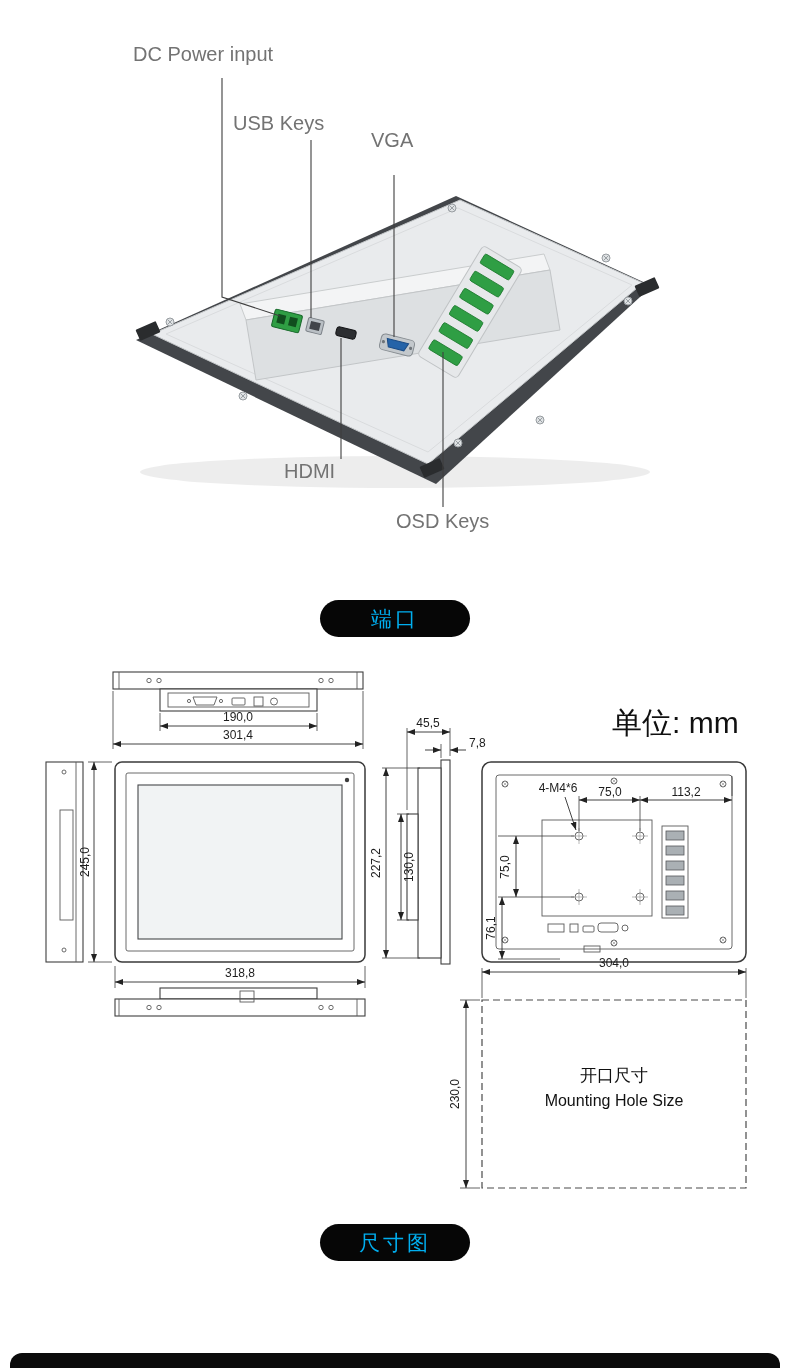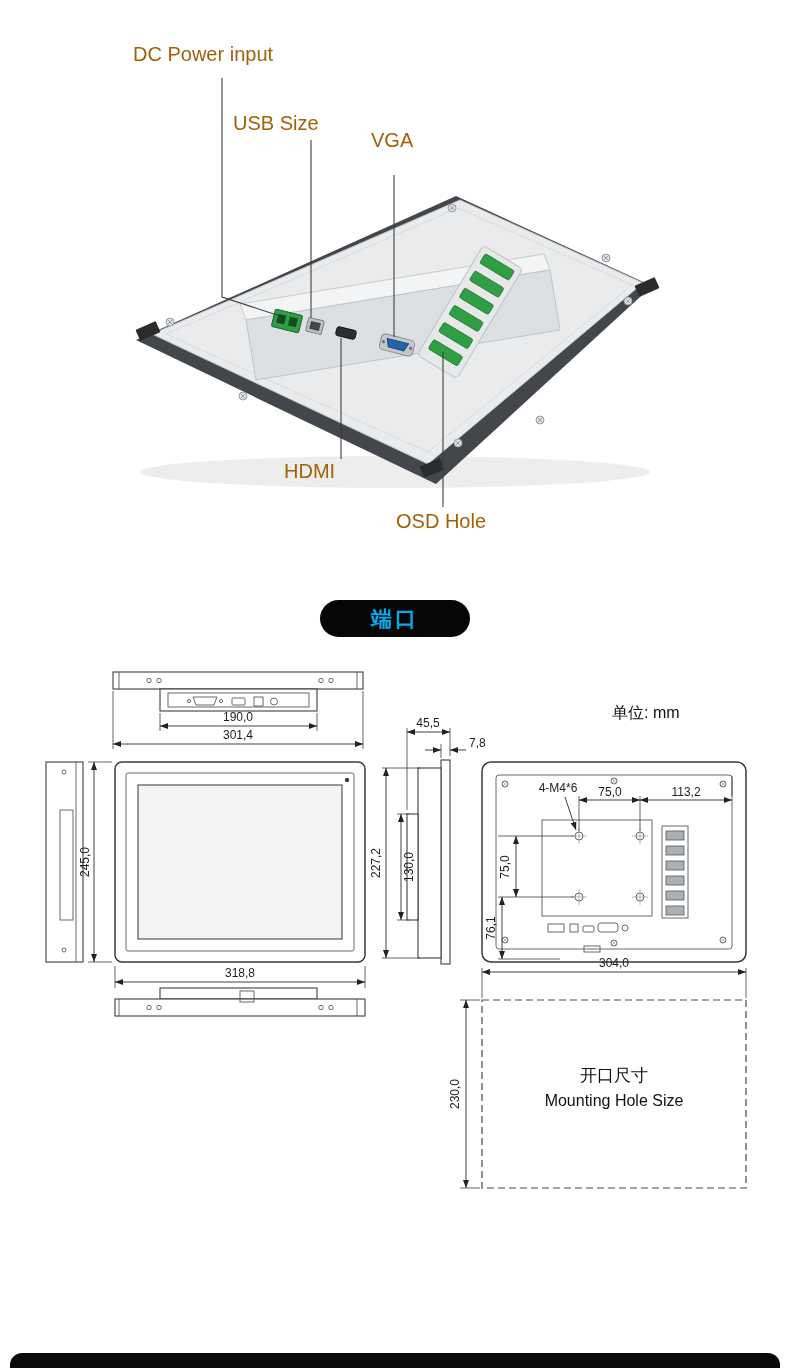--- a/index.html
+++ b/index.html
@@ -1,24 +1,24 @@
 <!DOCTYPE html>
 <html><head>
 <meta charset="utf-8">
 <style>
   * { margin:0; padding:0; box-sizing:border-box; }
   html,body { background:#ffffff; }
   body { font-family:"Liberation Sans", sans-serif; }
   .page { position:relative; width:790px; height:1368px; margin:0 auto; background:#ffffff; overflow:hidden; }
   .figure-svg { position:absolute; left:0; }
-  .port-label { position:absolute; font-size:20px; color:#a16207; white-space:nowrap; }
+  .port-label { position:absolute; font-size:20px; color:#737373; white-space:nowrap; }
   .badge { position:absolute; left:320px; width:150px; height:37px; background:#060606; border-radius:19px;
            display:flex; align-items:center; justify-content:center; color:#00aeef; font-size:21px;
-           font-weight:bold; letter-spacing:3px; }
-  .unit-label { position:absolute; left:612px; top:703px; font-size:16px; color:#101010; }
+           font-weight:normal; letter-spacing:3px; }
+  .unit-label { position:absolute; left:612px; top:703px; font-size:30px; color:#101010; }
   .bottom-bar { position:absolute; left:10px; top:1353px; width:770px; height:15px; background:#0b0b0b;
                 border-radius:12px 12px 0 0; }
 
   
   svg text { font-family:"Liberation Sans", sans-serif; }
   .dim  { font-size:12px; fill:#1d1d1d; text-anchor:middle; }
   .dim-start { text-anchor:start; }
   .cnt  { font-size:17px; fill:#111111; text-anchor:middle; }
   .ent  { font-size:16px; fill:#111111; text-anchor:middle; }
   .ln   { stroke:#3f3f3f; stroke-width:1.1; fill:#ffffff; }
@@ -124,24 +124,24 @@
     <g class="leader">
       <path d="M222,78 L222,297 L280,316"></path>
       <path d="M311,140 L311,318"></path>
       <path d="M394,175 L394,337"></path>
       <path d="M341,459 L341,338"></path>
       <path d="M443,507 L443,352"></path>
     </g>
   </svg>
 
   <div class="port-label" style="left:133px; top:43px">DC Power input</div>
-  <div class="port-label" style="left:233px; top:112px">USB Size</div>
+  <div class="port-label" style="left:233px; top:112px">USB Keys</div>
   <div class="port-label" style="left:371px; top:129px">VGA</div>
   <div class="port-label" style="left:284px; top:460px">HDMI</div>
-  <div class="port-label" style="left:396px; top:510px">OSD Hole</div>
+  <div class="port-label" style="left:396px; top:510px">OSD Keys</div>
 
   <div class="badge" style="top:600px">
     <span>端口</span>
   </div>
 
   <div class="unit-label">单位: mm</div>
 
   <svg class="figure-svg" style="top:650px" width="790" height="570" viewBox="0 0 790 570">
     <defs>
       <marker id="arr" orient="auto-start-reverse" markerWidth="10" markerHeight="8" refX="8" refY="3" markerUnits="userSpaceOnUse">
@@ -336,16 +336,19 @@
       <line x1="460" y1="350" x2="480" y2="350" class="ext"></line>
       <line x1="460" y1="538" x2="480" y2="538" class="ext"></line>
       <line x1="466" y1="350" x2="466" y2="538" class="dimln" marker-start="url(#arr)" marker-end="url(#arr)"></line>
       <text transform="translate(459,444) rotate(-90)" class="dim">230,0</text>
 
       <text x="614" y="431" class="cnt">开口尺寸</text>
       <text x="614" y="456" class="ent">Mounting Hole Size</text>
     </g>
   </svg>
 
+  <div class="badge" style="top:1224px">
+    <span>尺寸图</span>
+  </div>
 
   <div class="bottom-bar"></div>
 
 </div>
 
 </body></html>

